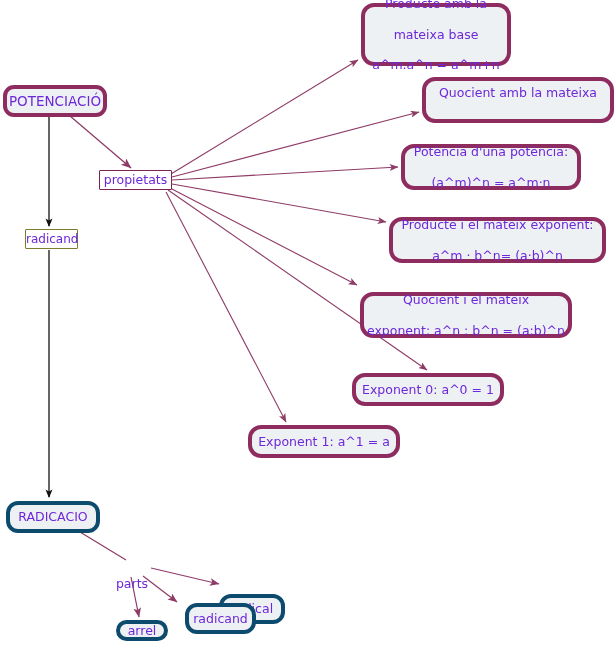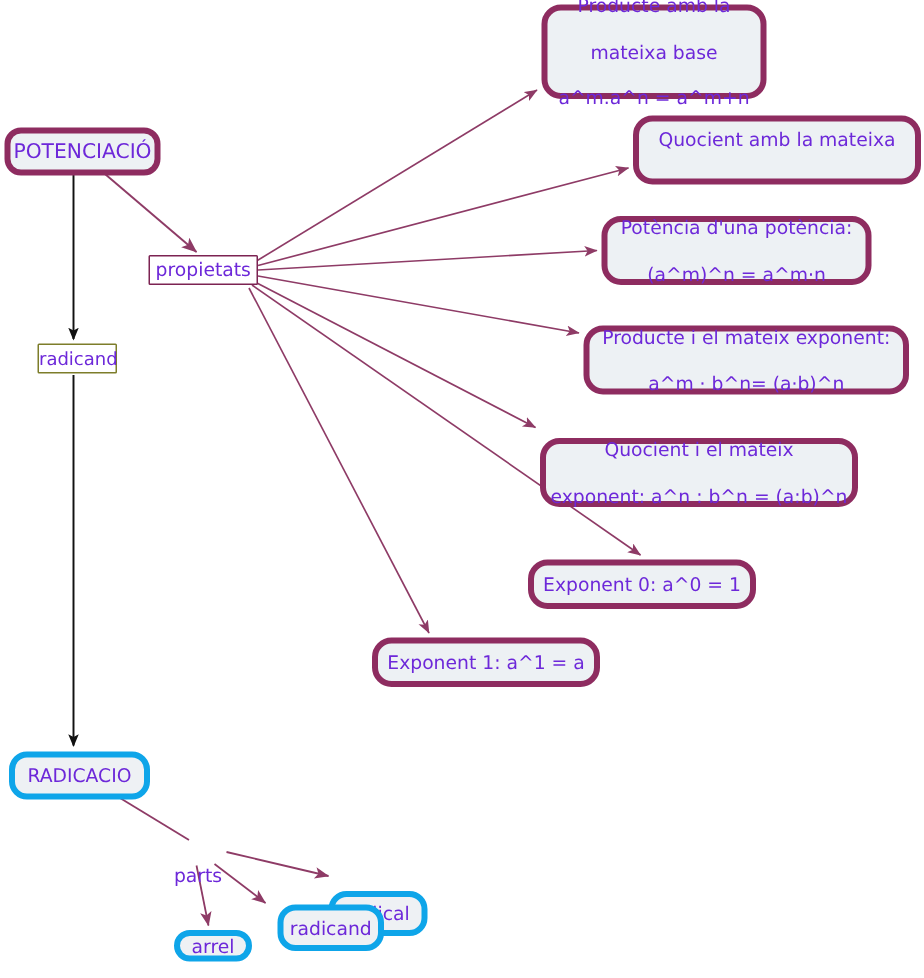--- a/index.html
+++ b/index.html
@@ -72,21 +72,21 @@
   
   .n-olive {
     border: 1.5px solid #7d7d2a;
     border-radius: 1px;
     background: #ffffff;
     font-size: 12px;
   }
 
   
   .n-pink {
-    border: 4px solid #0ea5e9;
+    border: 4px solid #0c4a6e;
     border-radius: 12px;
     background: #eef1f4;
     font-size: 12.5px;
   }
 
   
   .n-plain {
     border: none;
     background: transparent;
     font-size: 12.5px;

